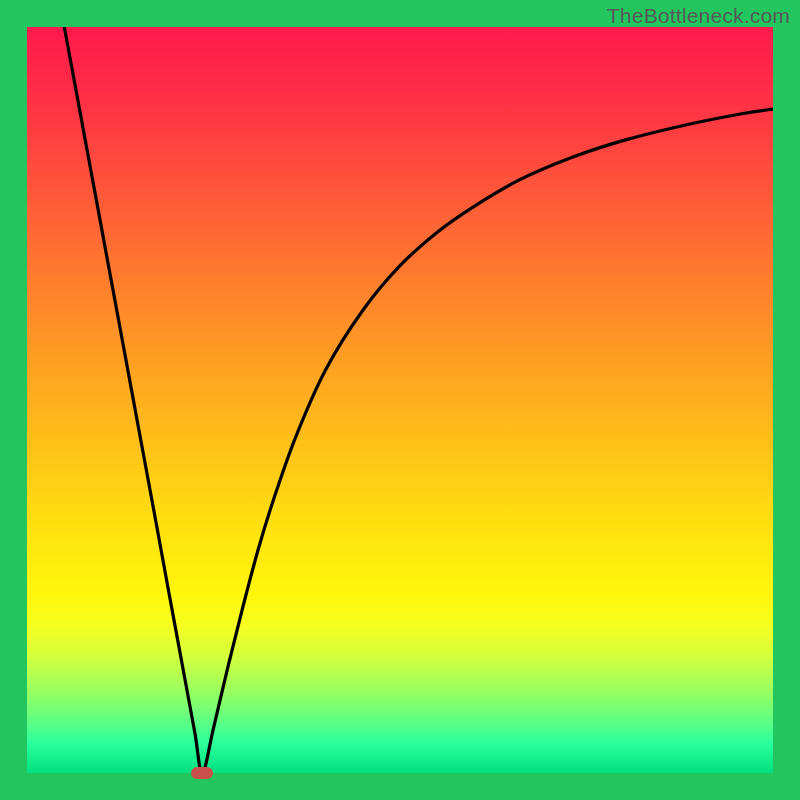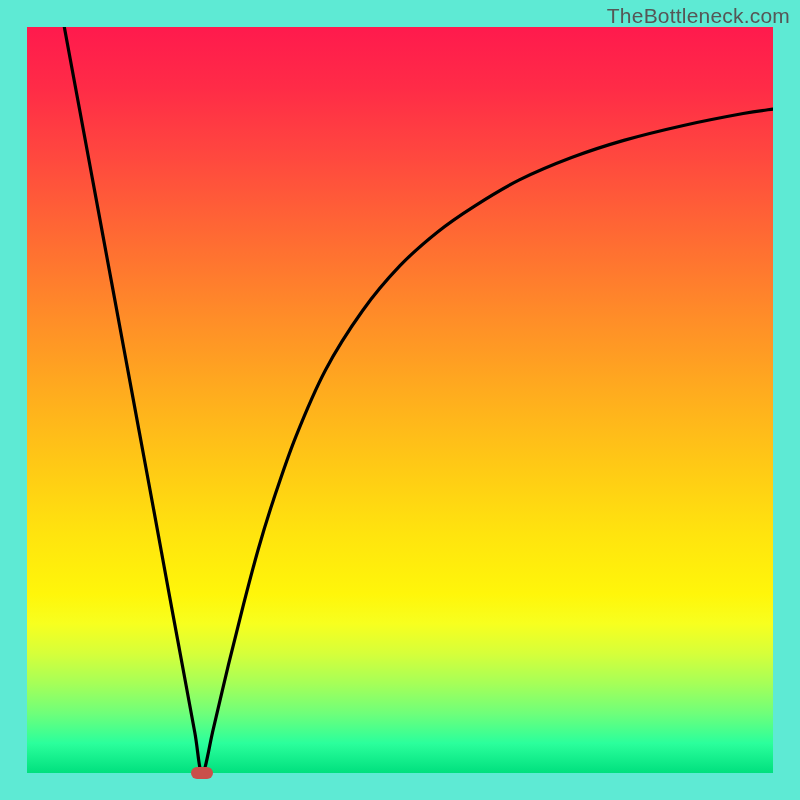--- a/index.html
+++ b/index.html
@@ -1,21 +1,21 @@
 <!DOCTYPE html>
 <html><head>
 <meta charset="utf-8">
 <style>
   * { margin: 0; padding: 0; box-sizing: border-box; }
   html, body { width: 800px; height: 800px; overflow: hidden; background: #000; }
   .frame {
     position: relative;
     width: 800px;
     height: 800px;
-    background: #5eead4;
+    background: #22c55e;
   }
   .plot-area {
     position: absolute;
     left: 27px;
     top: 27px;
     width: 746px;
     height: 746px;
     background: linear-gradient(to bottom,
       #ff1a4d 0%,
       #ff2b47 8%,

